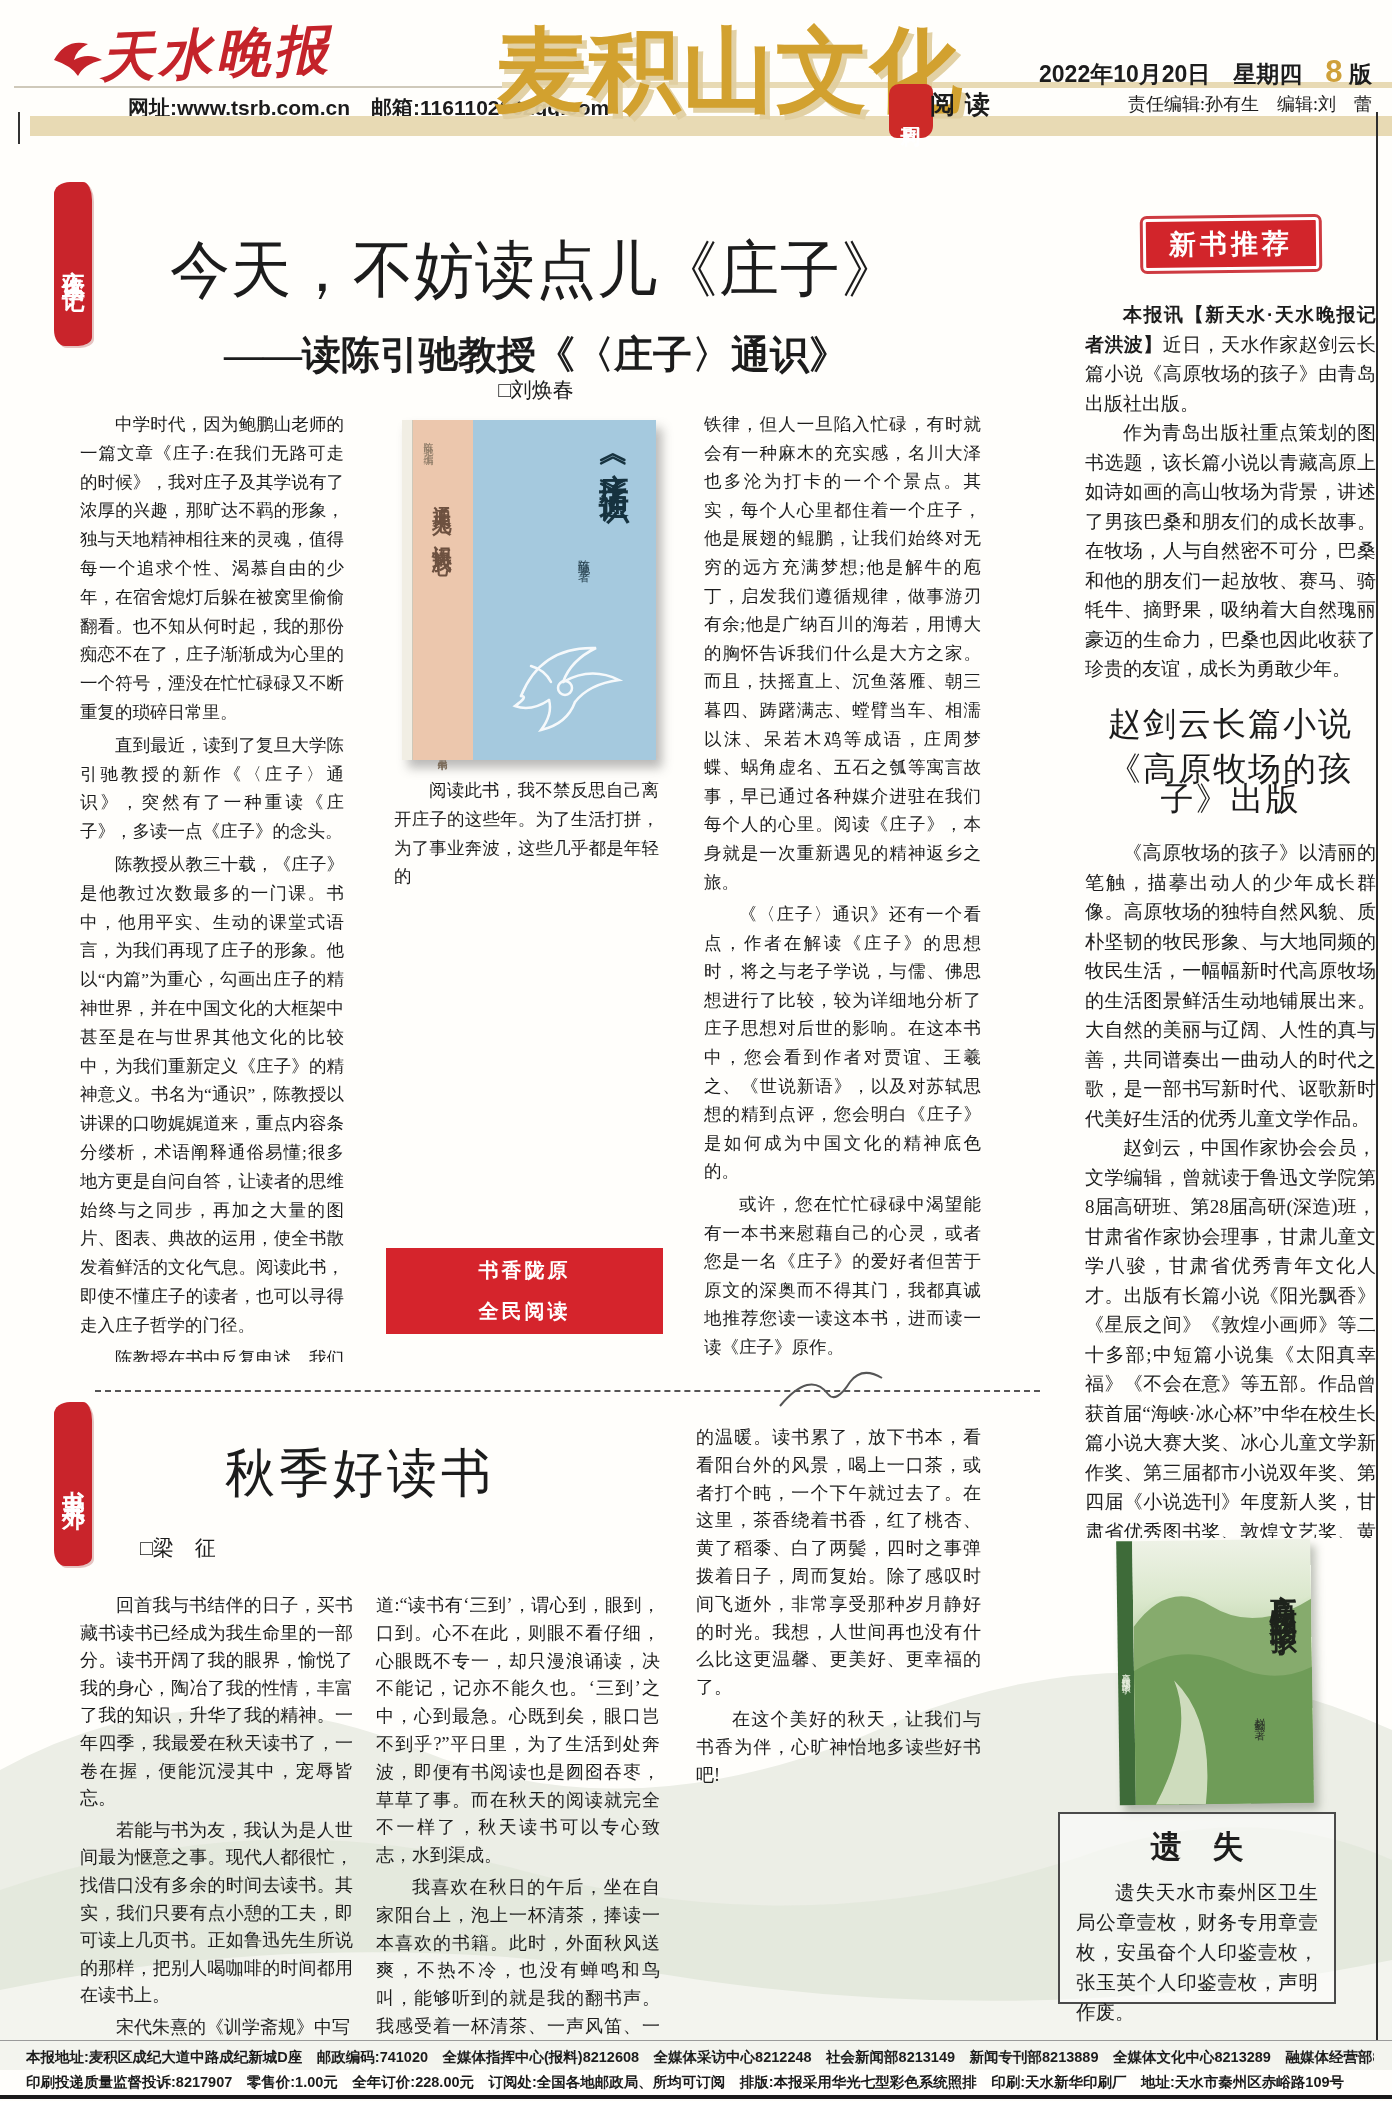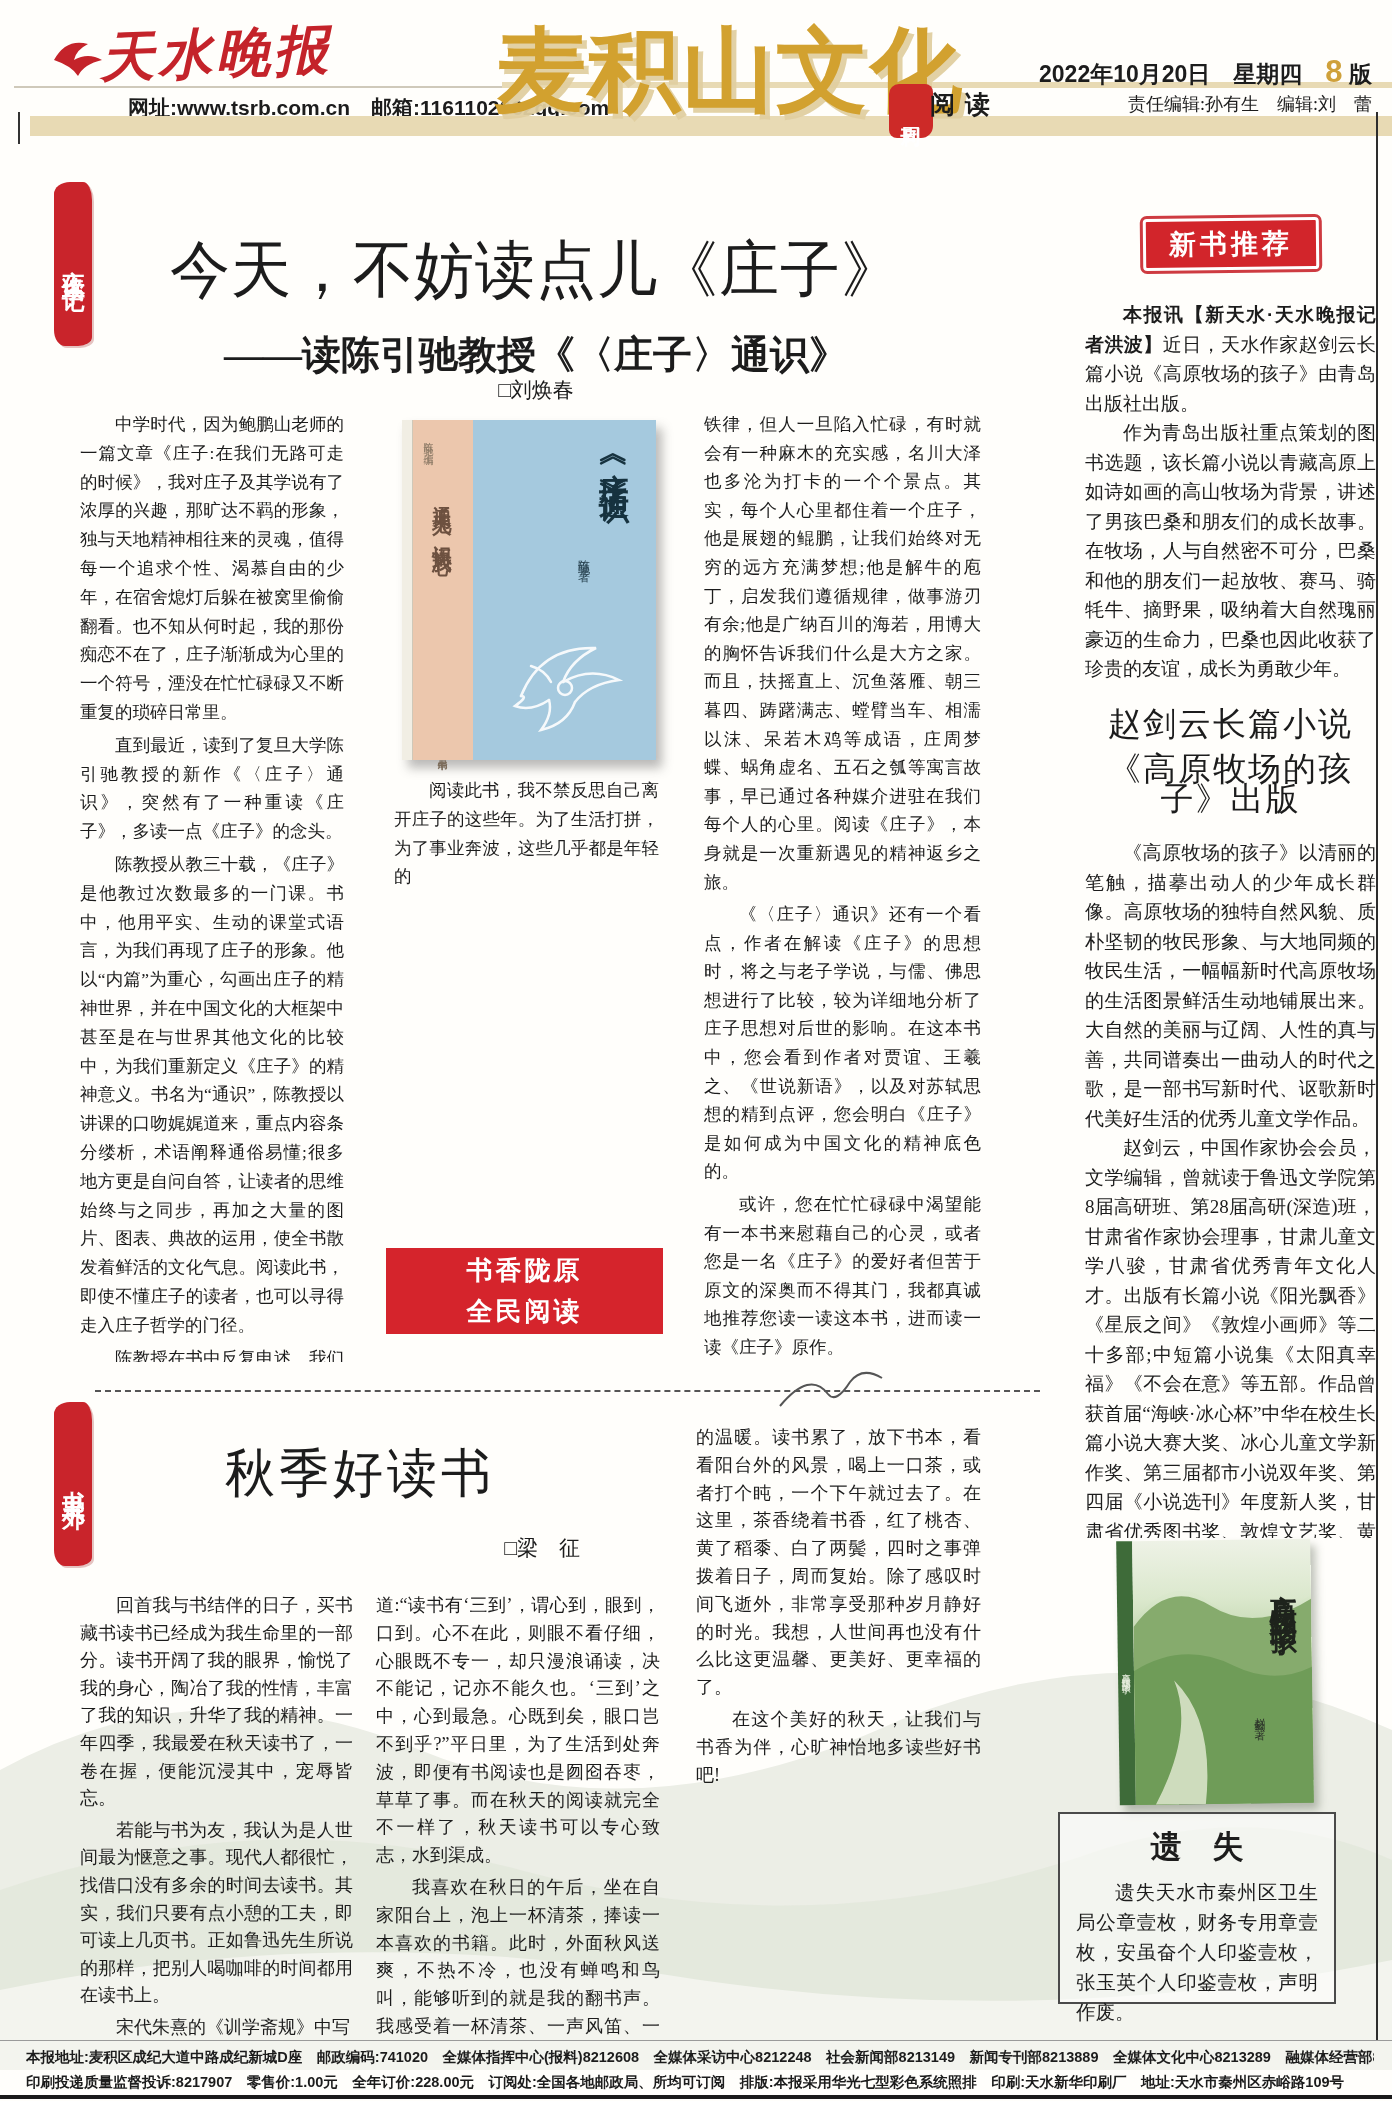--- a/index.html
+++ b/index.html
@@ -68,21 +68,21 @@
             font-size:10px; color:#7a6a58; }
   .b1-title { position:absolute; right:22px; top:24px; writing-mode:vertical-rl;
               font-size:30px; font-weight:bold; color:#16323f; letter-spacing:5px; }
   .b1-author { position:absolute; right:64px; top:130px; writing-mode:vertical-rl;
                font-size:12px; color:#2c4654; letter-spacing:2px; }
   .b1-bird { position:absolute; left:28px; bottom:14px; width:130px; height:120px; opacity:.9; }
 
   
   .banner { left:386px; top:1248px; width:277px; height:86px; background:#d5242c; color:#fff;
             text-align:center; font-family:"Liberation Sans","DejaVu Sans",sans-serif;
-            font-weight:bold; font-size:26px; line-height:41px; letter-spacing:3px;
+            font-weight:bold; font-size:20px; line-height:41px; letter-spacing:3px;
             padding-top:2px; box-sizing:border-box; z-index:1; }
 
   
   .sidebar { left:1085px; top:212px; width:291px; height:1326px; font-size:19px;
              line-height:29.5px; text-align:justify; overflow:hidden; z-index:1; }
   .sidebar p { margin:0; text-indent:2em; }
   .stamp { display:block; margin:6px auto 30px; width:170px; height:46px; background:#d2252b;
            color:#fff; font-family:"Liberation Sans","DejaVu Sans",sans-serif; font-weight:bold;
            font-size:27px; text-align:center; line-height:46px; letter-spacing:4px;
            border:3px solid #fff; outline:3px solid #ce3b41; border-radius:4px;
@@ -109,21 +109,21 @@
   .lost { left:1058px; top:1812px; width:278px; height:192px; border:2px solid #4a4a4a;
           background:rgba(255,255,255,.55); box-sizing:border-box; padding:8px 16px; z-index:1; }
   .lost-title { text-align:center; font-size:31px; font-weight:bold; margin:4px 0 10px; }
   .lost-body { font-size:19.5px; line-height:30px; text-align:justify; text-indent:2em; margin:0; }
 
   
   .dash { left:95px; top:1390px; width:945px; height:0; border-top:2px dashed #555; z-index:1; }
   .squiggle { left:770px; top:1360px; width:120px; height:60px; z-index:1; }
   .a2-title  { left:140px; top:1440px; width:440px; text-align:center; font-size:50px;
                letter-spacing:4px; transform:scaleY(1.05); }
-  .a2-author { left:140px; top:1534px; width:440px; text-align:right; font-size:21px; }
+  .a2-author { left:140px; top:1534px; width:440px; text-align:left; font-size:21px; }
   .a2c1 { left:76px;  top:1588px; width:281px; height:452px; font-size:18px; line-height:27.6px; }
   .a2c2 { left:372px; top:1588px; width:292px; height:452px; font-size:18px; line-height:27.8px; }
   .a2c3 { left:692px; top:1420px; width:293px; height:622px; font-size:18px; line-height:27.8px; }
 
   
   .footer-rule { left:0; top:2040px; width:1392px; height:1px; background:#9a9a9a; }
   .f-line { left:26px; width:1348px; white-space:nowrap; overflow:hidden;
             font-family:"Liberation Sans","DejaVu Sans",sans-serif; font-weight:bold; font-size:14.5px; }
   .f1 { top:2048px; }
   .f2 { top:2073px; }

